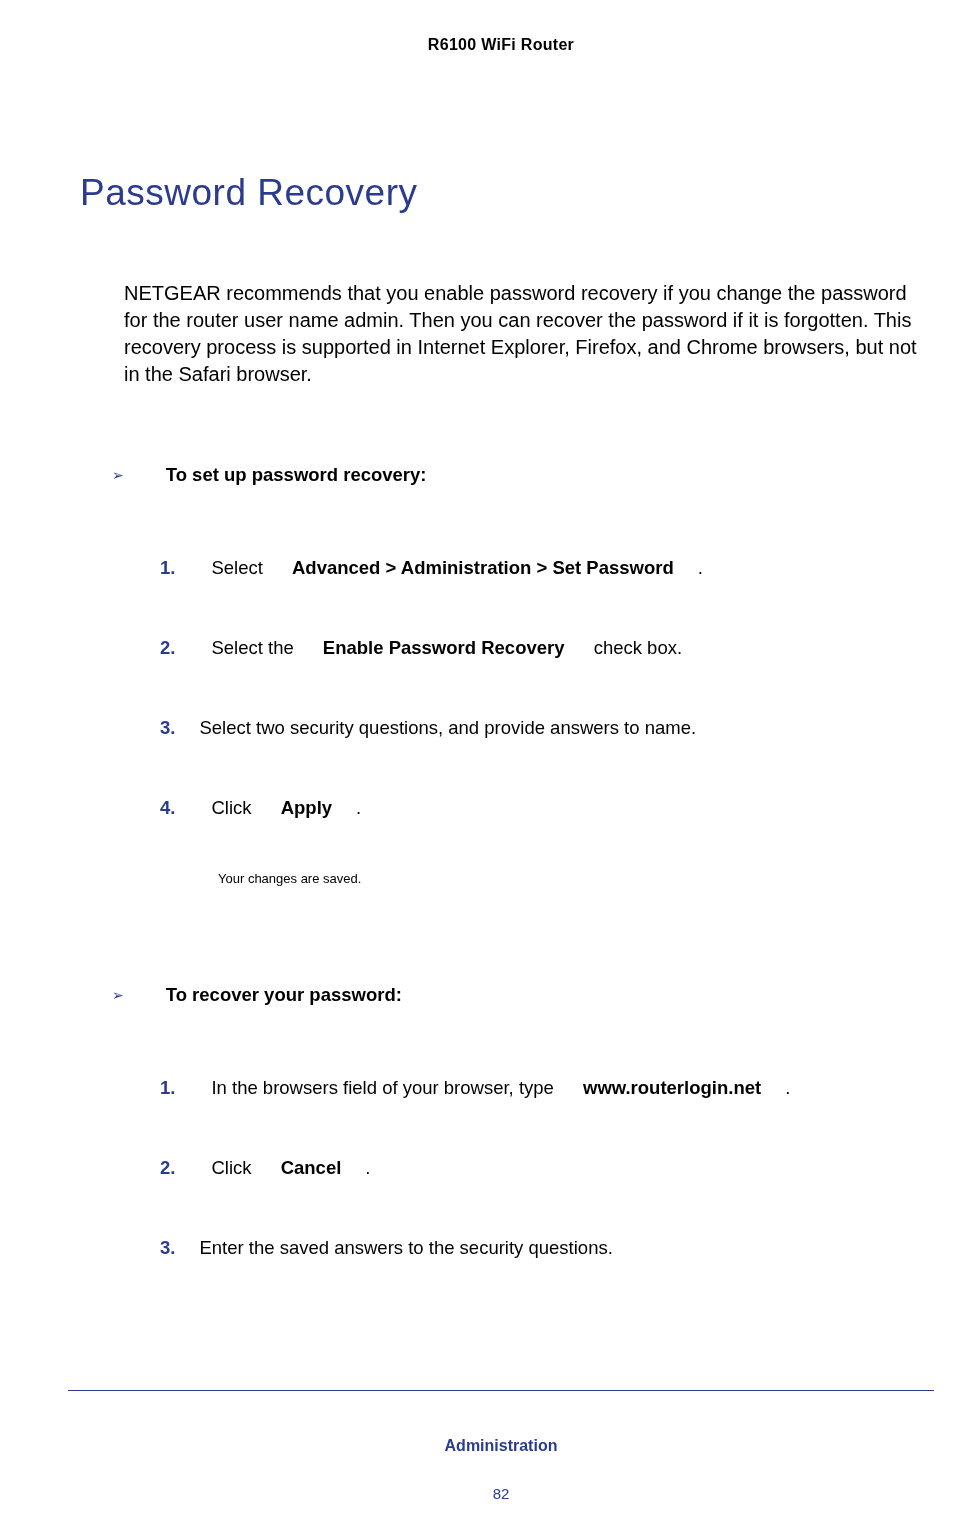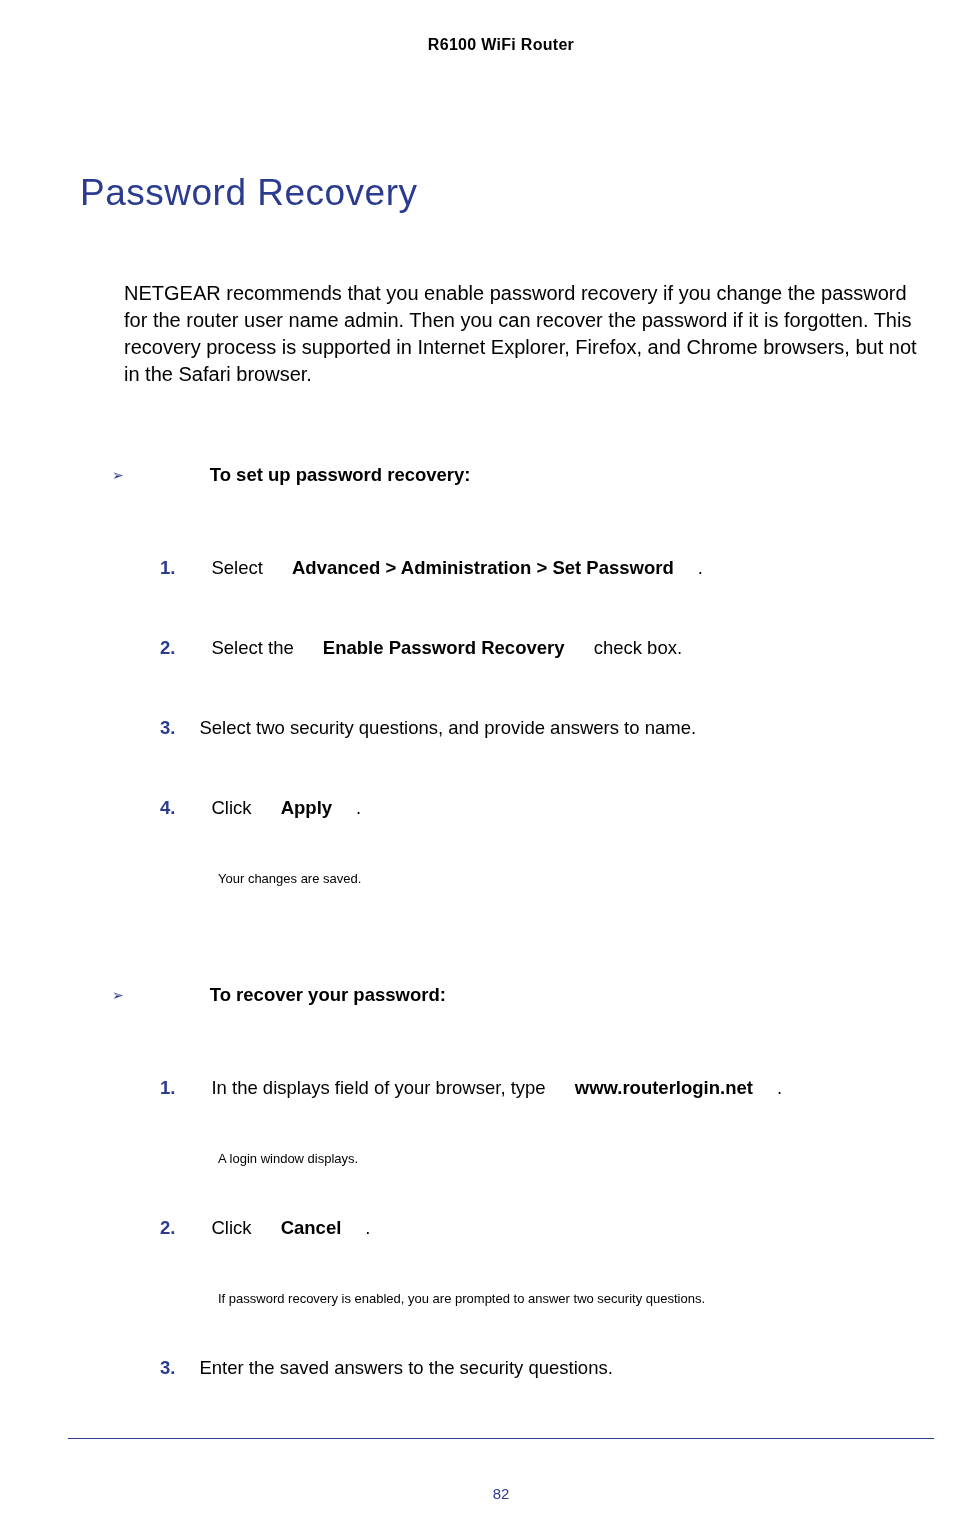--- a/index.html
+++ b/index.html
@@ -53,21 +53,20 @@
     .triangle-bullet {
       color: #2b3b8f;
       font-size: 14px;
       margin-right: 18px;
       display: inline-block;
       vertical-align: middle;
     }
     .procedure-title {
       font-weight: bold;
       font-size: 18.5px;
-      margin-left: 44px;
     }
     .step-list {
       margin-left: 36px;
     }
     .step-item {
       display: flex;
       margin-bottom: 7px;
       line-height: 1.35;
     }
     .step-number {
@@ -149,32 +148,31 @@
   </div>
 
   <div class="procedure-block">
     <div class="procedure-heading">
       <span class="triangle-bullet">➢</span>
       <span class="procedure-title">To recover your password:</span>
     </div>
     <div class="step-list">
       <div class="step-item">
         <span class="step-number">1.</span>
-        <span class="step-text"><span>In the displays field of your browser, type </span><span class="bold">www.routerlogin.net</span><span>.</span></span>
+        <span class="step-text"><span>In the browsers field of your browser, type </span><span class="bold">www.routerlogin.net</span><span>.</span></span>
       </div>
-      <p class="step-subtext">A login window displays.</p>
       <div class="step-item">
         <span class="step-number">2.</span>
         <span class="step-text"><span>Click </span><span class="bold">Cancel</span><span>.</span></span>
       </div>
-      <p class="step-subtext">If password recovery is enabled, you are prompted to answer two security questions.</p>
       <div class="step-item">
         <span class="step-number">3.</span>
         <span class="step-text">Enter the saved answers to the security questions.</span>
       </div>
     </div>
   </div>
 </div>
 
 <div class="footer">
   <div class="footer-line"></div>
+  <div class="footer-text">Administration</div>
   <div class="page-number">82</div>
 </div>
 
 </body></html>

